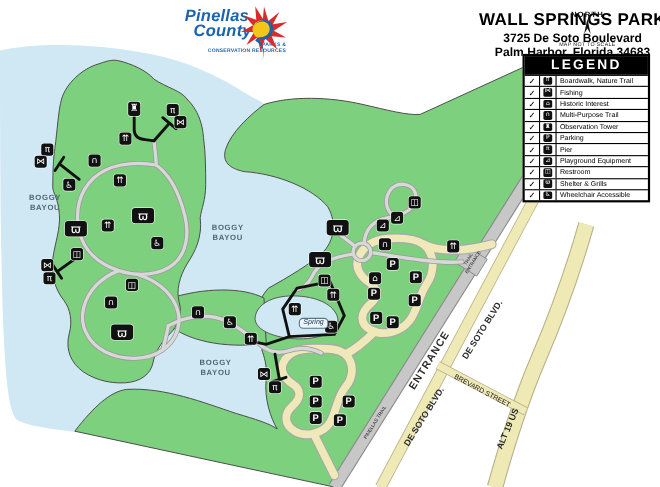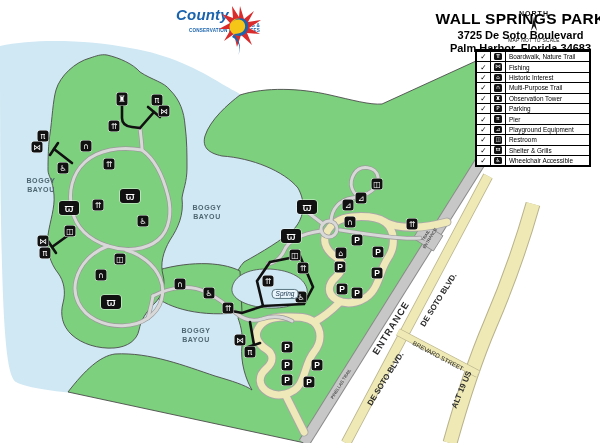--- a/index.html
+++ b/index.html
@@ -276,20 +276,21 @@
       <div class="mlabel road-label" style="left: 462px; top: 390px; font-size: 8px; transform: translate(-50%, -50%) rotate(-67deg);">
         <div>ALT 19 US</div>
       </div>
       <div class="mlabel spring-label" style="left: 285px; top: 294px; font-size: 6.5px; transform: translate(-50%, -50%) rotate(0deg);">
         <div>Spring</div>
       </div>
     </div>
 
   <div id="header">
     <div id="logo">
+      <div class="logo-script">Pinellas</div>
       <div class="logo-script" style="padding-left:8px">County</div>
       <div id="logo-burst">
         <svg width="46" height="52" viewBox="0 0 46 52">
           <g transform="translate(24,22)">
             <path d="M0,-20 L4,-7 L14,-15 L8,-4 L21,-6 L9,2 L20,8 L7,7 L12,19 L1,9 L-3,21 L-6,8 L-16,15 L-9,3 L-21,3 L-10,-3 L-18,-12 L-7,-8 L-8,-20 L-1,-9 Z" fill="#d92b2b"></path>
             <circle cx="-2" cy="1" r="8.5" fill="#f5c518"></circle>
             <path d="M-10,-2 C-2,-12 10,-8 8,2 C7,10 -2,12 -6,8 C2,8 6,4 5,-1 C4,-7 -4,-9 -10,-2 Z" fill="#1a63ae"></path>
             <path d="M-6,8 C0,16 2,22 -2,29 C2,22 -2,14 -8,11 Z" fill="#1a63ae"></path>
           </g>
         </svg>
@@ -306,20 +307,21 @@
 
   <div id="north-block">
     <div id="north-label">NORTH</div>
     <svg width="14" height="16" viewBox="0 0 14 16">
       <path d="M7,0 L10,14 L7,9 L4,14 Z" fill="#111"></path>
     </svg>
     <div id="scale-note">MAP NOT TO SCALE</div>
   </div>
 
   <div id="legend">
+    <div id="legend-title">LEGEND</div>
     <div id="legend-rows">
         <div class="lrow">
           <div class="lcheck">✓</div>
           <div class="licon-cell">
             <div class="licon">⇈</div>
           </div>
           <div class="llabel">Boardwalk, Nature Trail</div>
         </div>
         <div class="lrow">
           <div class="lcheck">✓</div>

